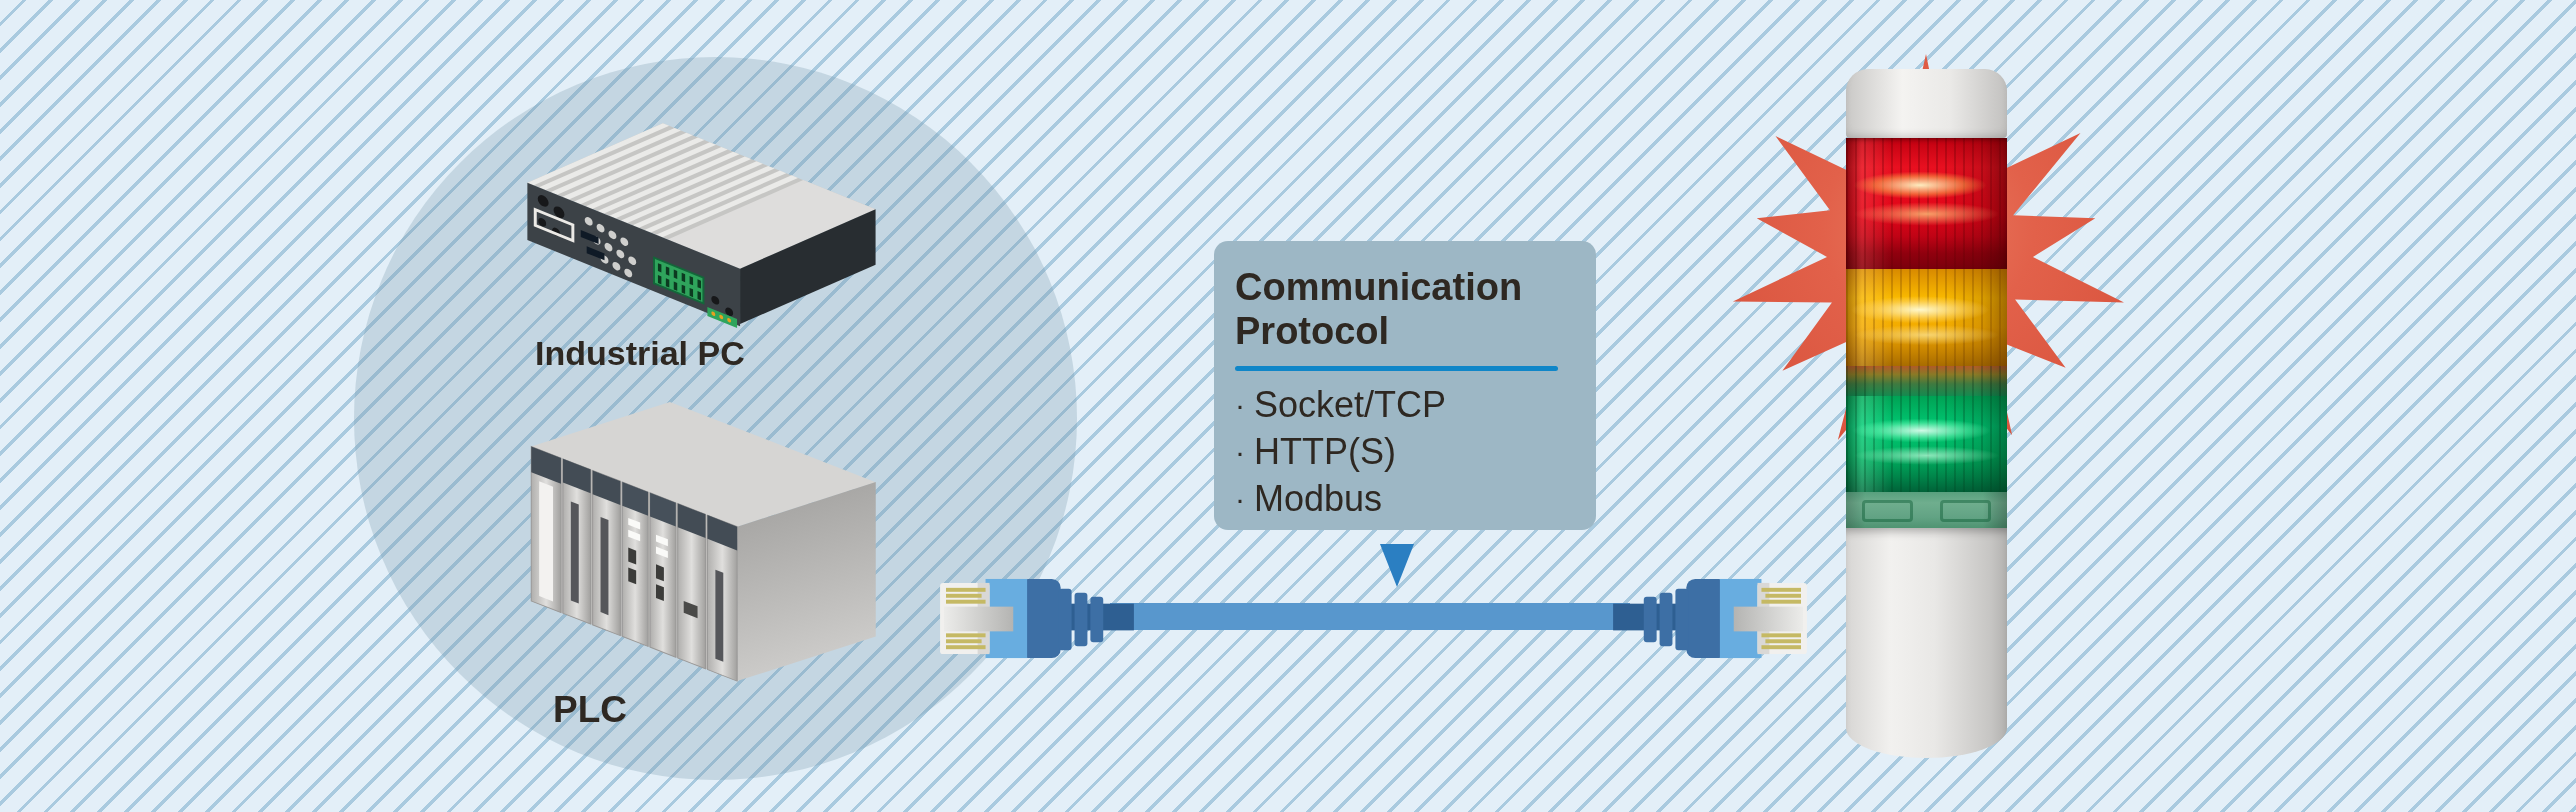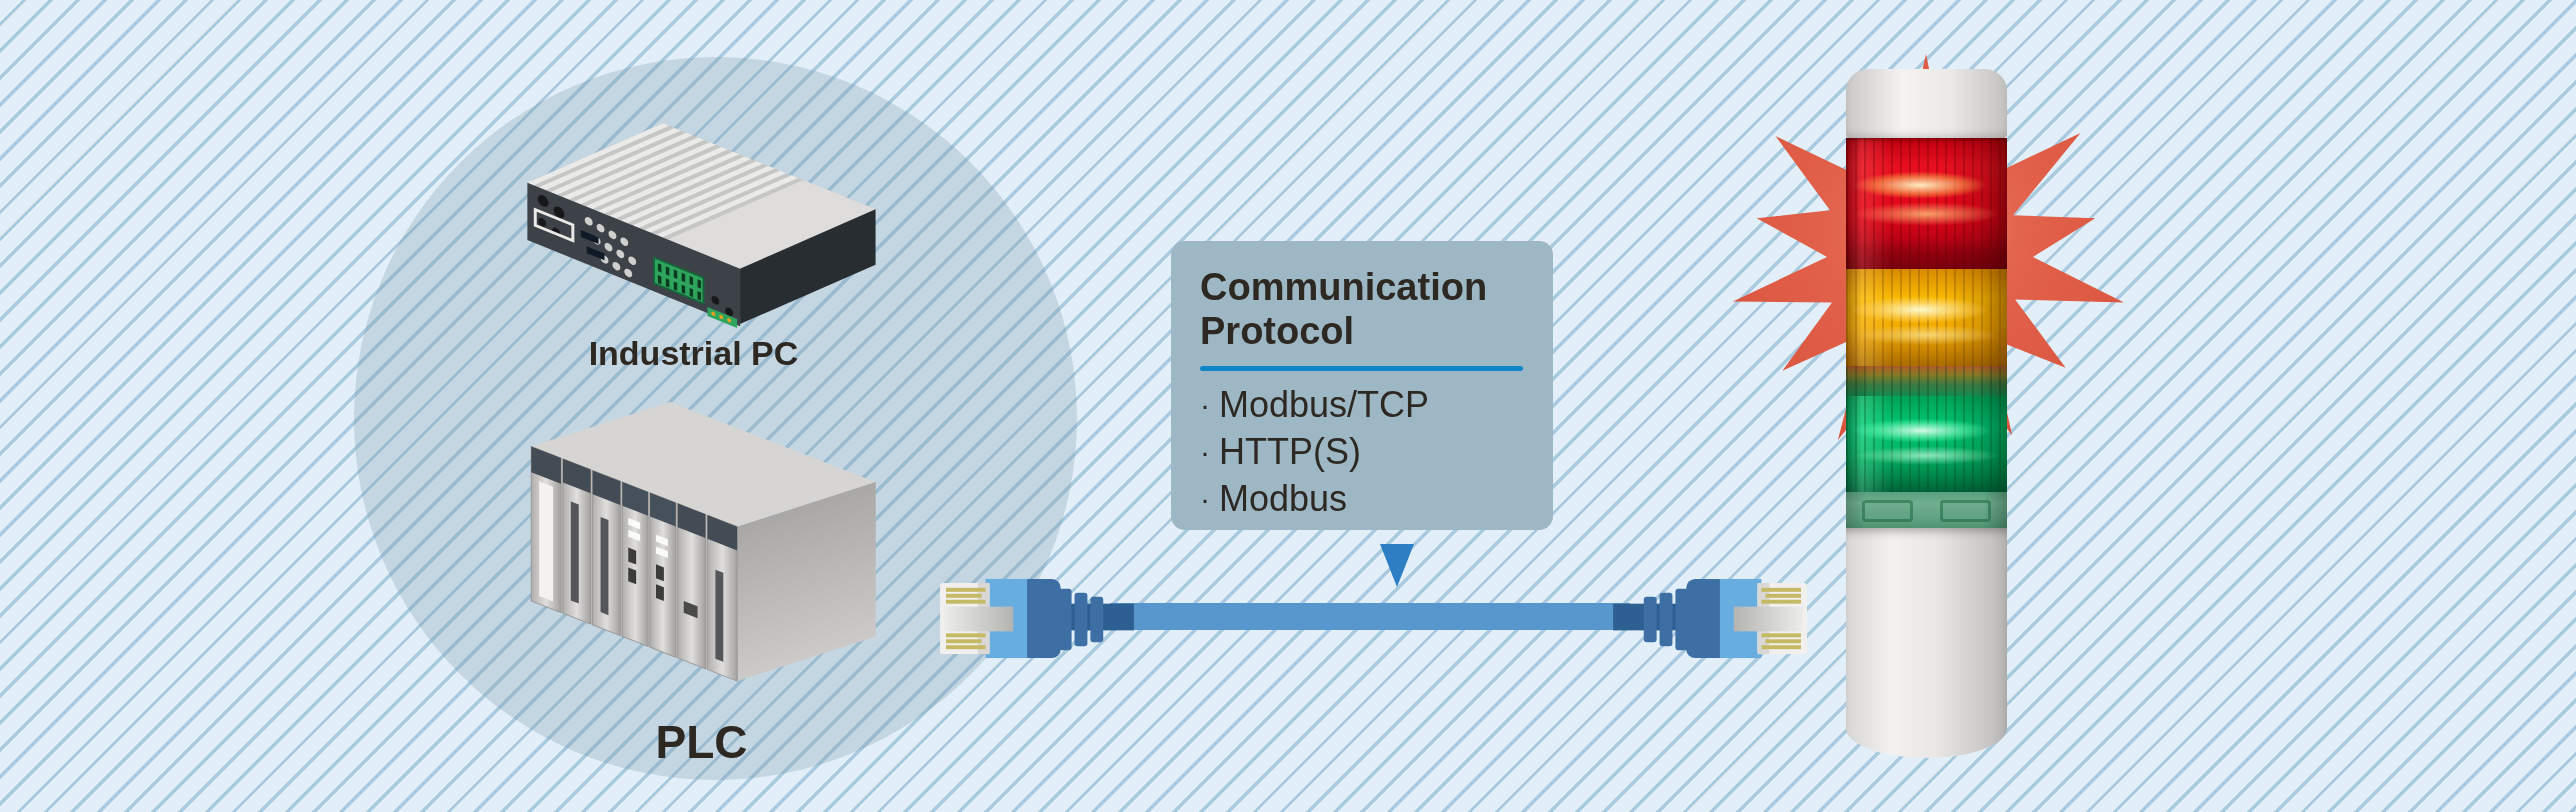--- a/index.html
+++ b/index.html
@@ -13,31 +13,31 @@
       var(--bg-base,#e3eff8) 0px, var(--bg-base,#e3eff8) 15.6px,
       var(--bg-stripe,#a9cadf) 15.6px, var(--bg-stripe,#a9cadf) 19px);
   }
   .abs{position:absolute;}
   
   .devices-circle{
     left:354px;top:57px;width:723px;height:723px;border-radius:50%;
     background:var(--circle-fill,rgba(116,150,168,.28));
   }
   .device-label{
-    color:var(--label-text,#2e2822);font-weight:bold;text-align:center;
+    color:var(--label-text,#2e2822);font-weight:bold;
   }
   .ipc-label{left:535px;top:334px;width:317px;font-size:34px;}
-  .plc-label{left:553px;top:689px;width:297px;font-size:46px;margin-top:26px;}
+  .plc-label{left:553px;top:689px;width:297px;font-size:37px;}
   .ipc-svg{left:517px;top:57px;width:362px;height:277px;}
   .plc-svg{left:520px;top:396px;width:367px;height:297px;}
 
   
   .protocol-box{
-    left:1171px;top:241px;width:382px;height:289px;border-radius:14px;
-    background:var(--box-bg,#9db7c5);box-sizing:border-box;padding:24px 28px 0 29px;
+    left:1214px;top:241px;width:382px;height:289px;border-radius:14px;
+    background:var(--box-bg,#9db7c5);box-sizing:border-box;padding:24px 28px 0 21px;
     color:var(--box-text,#2e2822);
   }
   .protocol-title{font-size:38px;font-weight:bold;line-height:44px;width:317px;}
   .protocol-rule{width:323px;height:5px;border-radius:3px;margin-top:13px;background:var(--rule-blue,#0f86c8);}
   .protocol-list{list-style:none;margin:10px 0 0 0;padding:0;}
   .protocol-list li{display:flex;align-items:center;height:47px;font-size:36px;color:var(--box-text,#2e2822);}
   .bullet-dot{font-size:30px;margin-right:9px;}
   .arrow-down{
     left:1380px;top:544px;width:0;height:0;
     border-left:17px solid transparent;border-right:17px solid transparent;
@@ -238,21 +238,21 @@
     </g>
   </svg>
   <div class="abs device-label plc-label">PLC</div>
 
   <div class="abs protocol-box">
     <div class="protocol-title">Communication Protocol</div>
     <div class="protocol-rule"></div>
     <ul class="protocol-list">
       <li>
           <span class="bullet-dot">·</span>
-          <span>Modbus/TCP</span>
+          <span>Socket/TCP</span>
         </li>
       <li>
           <span class="bullet-dot">·</span>
           <span>HTTP(S)</span>
         </li>
       <li>
           <span class="bullet-dot">·</span>
           <span>Modbus</span>
         </li>
     </ul>

